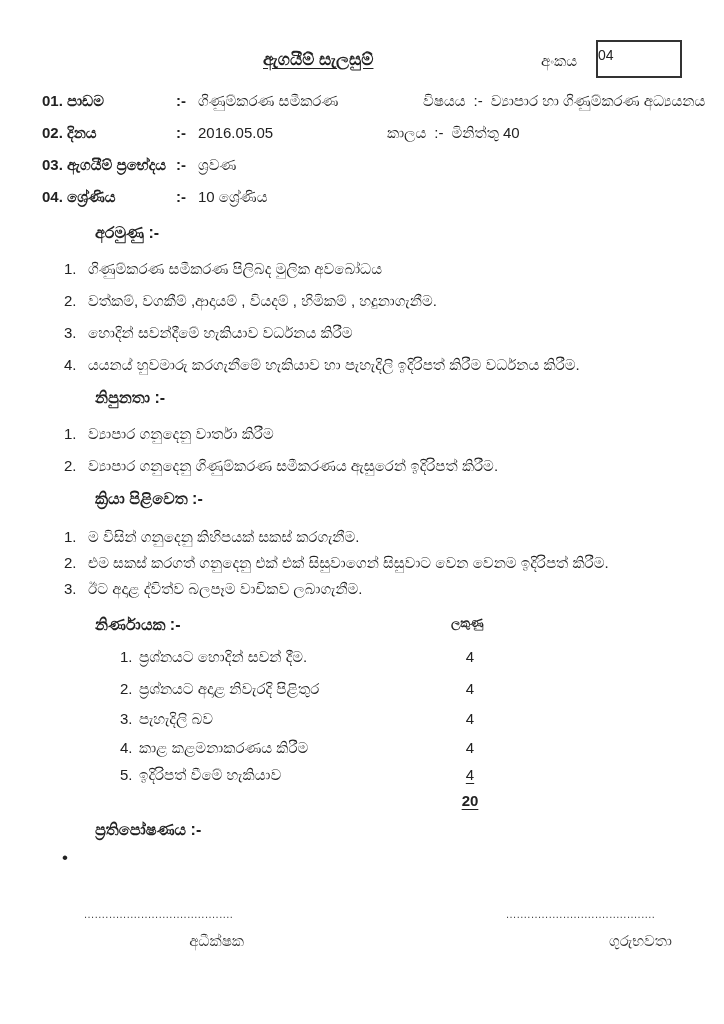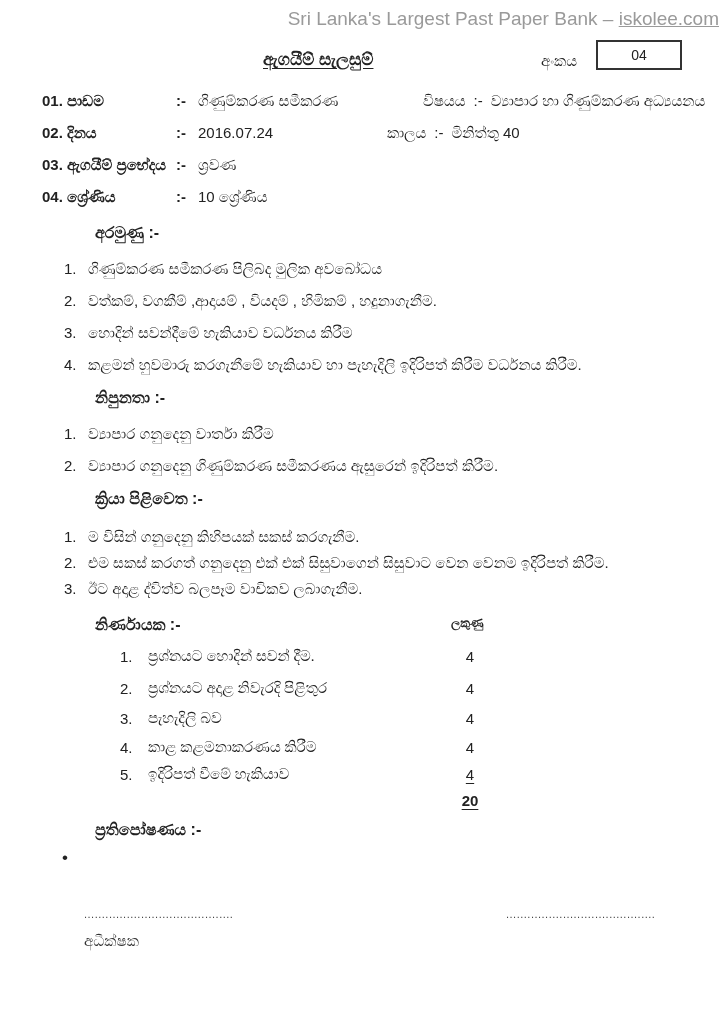--- a/index.html
+++ b/index.html
@@ -15,21 +15,21 @@
   }
   .abs { position: absolute; white-space: nowrap; }
 
   
   .watermark { top: 8px; right: 5px; font-size: 19px; color: #9a9a9a; }
   .wm-link { text-decoration: underline; color: #9a9a9a; cursor: pointer; }
 
   
   .doc-title { top: 50px; left: 263px; font-size: 17px; font-weight: 700; text-decoration: underline; text-underline-offset: 3px; }
   .number-label { top: 52px; left: 541px; font-size: 15px; }
-  .number-box { top: 40px; left: 596px; width: 86px; height: 30px; border: 2px solid #333; box-sizing: border-box; text-align: center; line-height: 26px; font-size: 14px; }
+  .number-box { top: 40px; left: 596px; width: 86px; height: 38px; border: 2px solid #333; box-sizing: border-box; text-align: left; line-height: 26px; font-size: 14px; }
 
   
   .meta-row { position: absolute; left: 0; width: 724px; height: 22px; }
   .r1 { top: 92px; } .r2 { top: 124px; } .r3 { top: 156px; } .r4 { top: 188px; }
   .m-label { position: absolute; left: 42px; font-weight: 700; white-space: nowrap; }
   .m-sep   { position: absolute; left: 176px; font-weight: 700; }
   .m-value { position: absolute; left: 198px; white-space: nowrap; }
   .m-right { position: absolute; left: 423px; white-space: nowrap; }
   .r2 .m-right { left: 387px; }
   .m-right span { margin-right: 8px; }
@@ -48,61 +48,58 @@
   .l-no   { position: absolute; left: 64px; }
   .l-text { position: absolute; left: 88px; white-space: nowrap; }
   .o1 { top: 260px; } .o2 { top: 292px; } .o3 { top: 324px; } .o4 { top: 356px; }
   .k1 { top: 425px; } .k2 { top: 457px; }
   .p1 { top: 528px; } .p2 { top: 554px; } .p3 { top: 580px; }
 
   
   .crit-row { position: absolute; left: 0; width: 724px; }
   .c1 { top: 648px; } .c2 { top: 680px; } .c3 { top: 710px; } .c4 { top: 739px; } .c5 { top: 766px; }
   .c-no    { position: absolute; left: 120px; }
-  .c-text  { position: absolute; left: 148px; white-space: nowrap; font-family: Liberation Serif, serif; }
+  .c-text  { position: absolute; left: 139px; white-space: nowrap; }
   .c-marks { position: absolute; left: 452px; width: 36px; text-align: center; }
   .c5 .c-marks { text-decoration: underline; text-underline-offset: 3px; }
   .total-row { top: 792px; left: 0; width: 724px; }
   .total-row .c-marks { font-weight: 700; text-decoration: underline; text-underline-offset: 3px; }
 
   
   .bullet { top: 848px; left: 62px; font-size: 17px; }
 
   
   .sig { position: absolute; }
   .sig-left  { top: 908px; left: 84px;  width: 160px; }
   .sig-right { top: 908px; left: 506px; width: 166px; }
   .sig-line  { font-size: 11px; letter-spacing: 0.5px; color: #444; white-space: nowrap; overflow: hidden; }
-  .sig-label { margin-top: 12px; text-align: left; font-size: 15px; color: #333; }
+  .sig-label { margin-top: 12px; text-align: right; font-size: 15px; color: #333; }
 </style>
 </head>
 <body>
 
 <div class="page">
 
-  <div class="abs watermark">
-    <span>Sri Lanka's Largest Past Paper Bank – </span><span class="wm-link">iskolee.com</span>
-  </div>
 
   <div class="abs doc-title">ඇගයීම් සැලසුම්</div>
   <div class="abs number-label">අංකය</div>
   <div class="abs number-box">04</div>
 
   <div class="meta-row r1">
     <span class="m-label">01. පාඩම</span>
     <span class="m-sep">:-</span>
     <span class="m-value">ගිණුම්කරණ සමීකරණ</span>
     <span class="m-right">
       <span>විෂයය</span><span>:-</span><span>ව්‍යාපාර හා ගිණුම්කරණ අධ්‍යයනය</span>
     </span>
   </div>
   <div class="meta-row r2">
     <span class="m-label">02. දිනය</span>
     <span class="m-sep">:-</span>
-    <span class="m-value">2016.07.24</span>
+    <span class="m-value">2016.05.05</span>
     <span class="m-right">
       <span>කාලය</span><span>:-</span><span>මිනිත්තු 40</span>
     </span>
   </div>
   <div class="meta-row r3">
     <span class="m-label">03. ඇගයීම් ප්‍රභේදය</span>
     <span class="m-sep">:-</span>
     <span class="m-value">ශ්‍රවණ</span>
   </div>
   <div class="meta-row r4">
@@ -119,21 +116,21 @@
   <div class="list-row o2">
     <span class="l-no">2.</span>
     <span class="l-text">වත්කම්, වගකීම් ,ආදායම් , වියදම් , හිමිකම් , හදුනාගැනීම.</span>
   </div>
   <div class="list-row o3">
     <span class="l-no">3.</span>
     <span class="l-text">හොදින් සවන්දීමේ හැකියාව වර්ධනය කිරීම</span>
   </div>
   <div class="list-row o4">
     <span class="l-no">4.</span>
-    <span class="l-text">කළමන් හුවමාරු කරගැනීමේ හැකියාව හා පැහැදිලි ඉදිරිපත් කිරීම වර්ධනය කිරීම.</span>
+    <span class="l-text">යයනය් හුවමාරු කරගැනීමේ හැකියාව හා පැහැදිලි ඉදිරිපත් කිරීම වර්ධනය කිරීම.</span>
   </div>
 
   <div class="sec-heading h-comp">නිපුනතා :-</div>
   <div class="list-row k1">
     <span class="l-no">1.</span>
     <span class="l-text">ව්‍යාපාර ගනුදෙනු වාර්තා කිරීම</span>
   </div>
   <div class="list-row k2">
     <span class="l-no">2.</span>
     <span class="l-text">ව්‍යාපාර ගනුදෙනු ගිණුම්කරණ සමීකරණය ඇසුරෙන් ඉදිරිපත් කිරීම.</span>
@@ -186,15 +183,16 @@
 
   <div class="sec-heading h-feed">ප්‍රතිපෝෂණය :-</div>
   <div class="abs bullet">•</div>
 
   <div class="sig sig-left">
     <div class="sig-line">..........................................</div>
     <div class="sig-label">අධීක්ෂක</div>
   </div>
   <div class="sig sig-right">
     <div class="sig-line">..........................................</div>
+    <div class="sig-label">ගුරුභවතා</div>
   </div>
 
 </div>
 
 </body></html>

